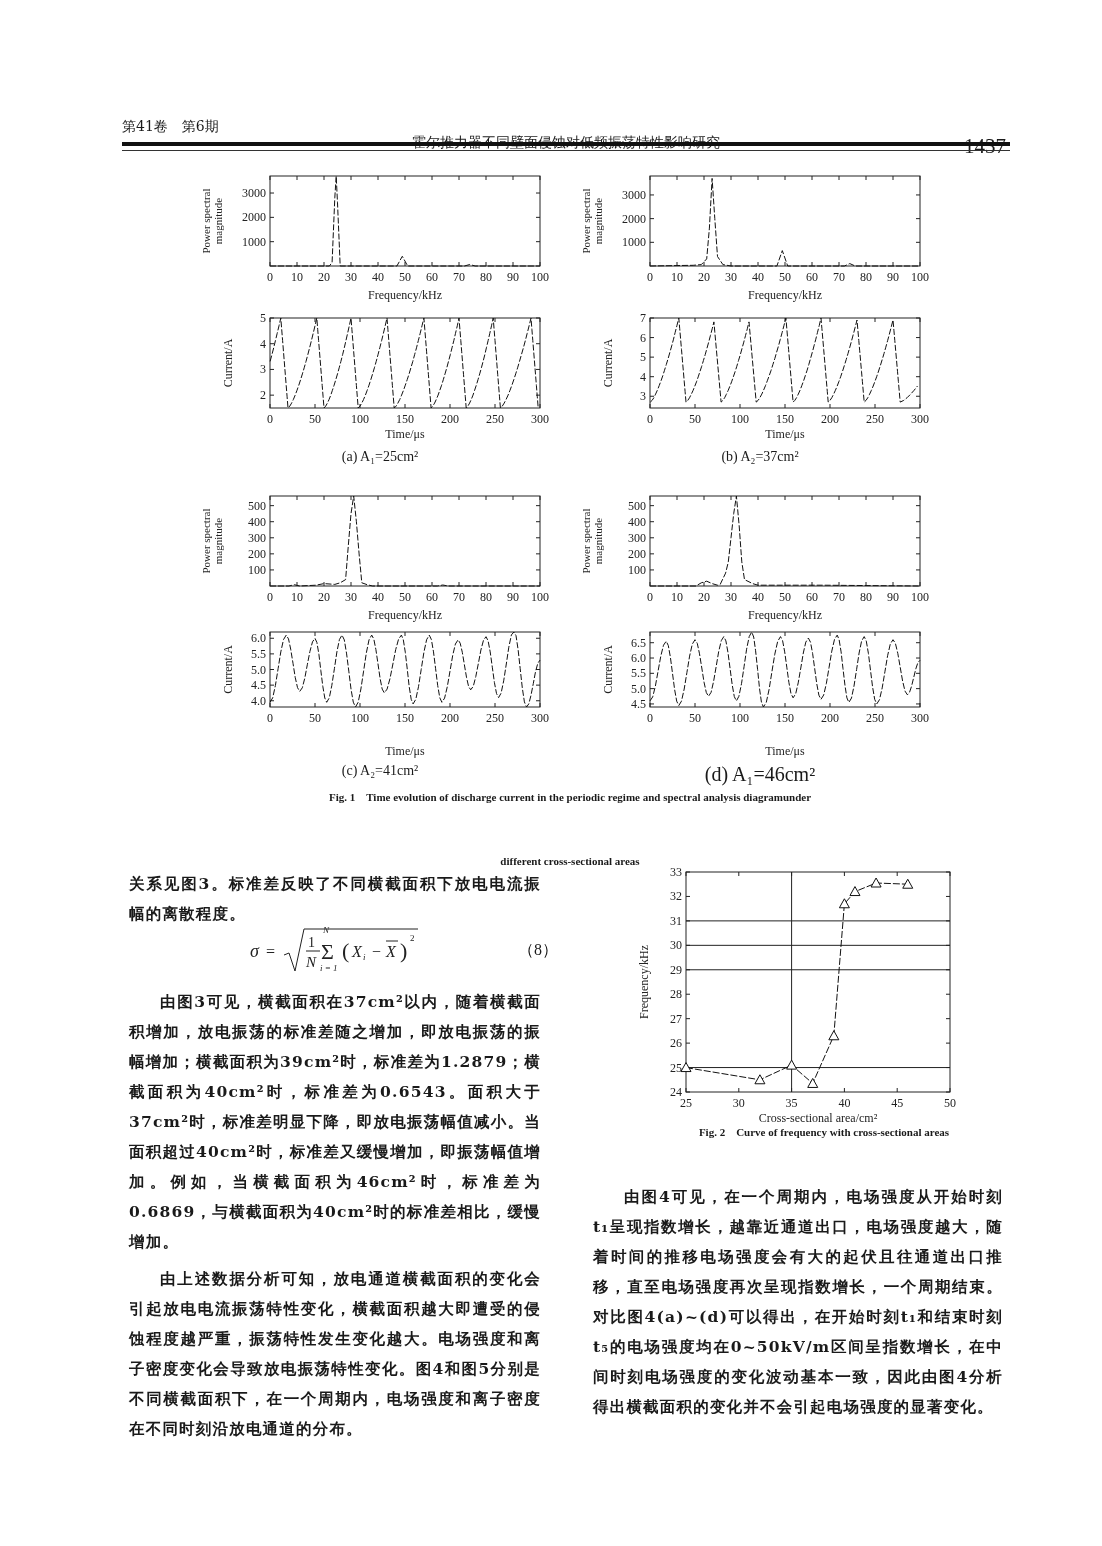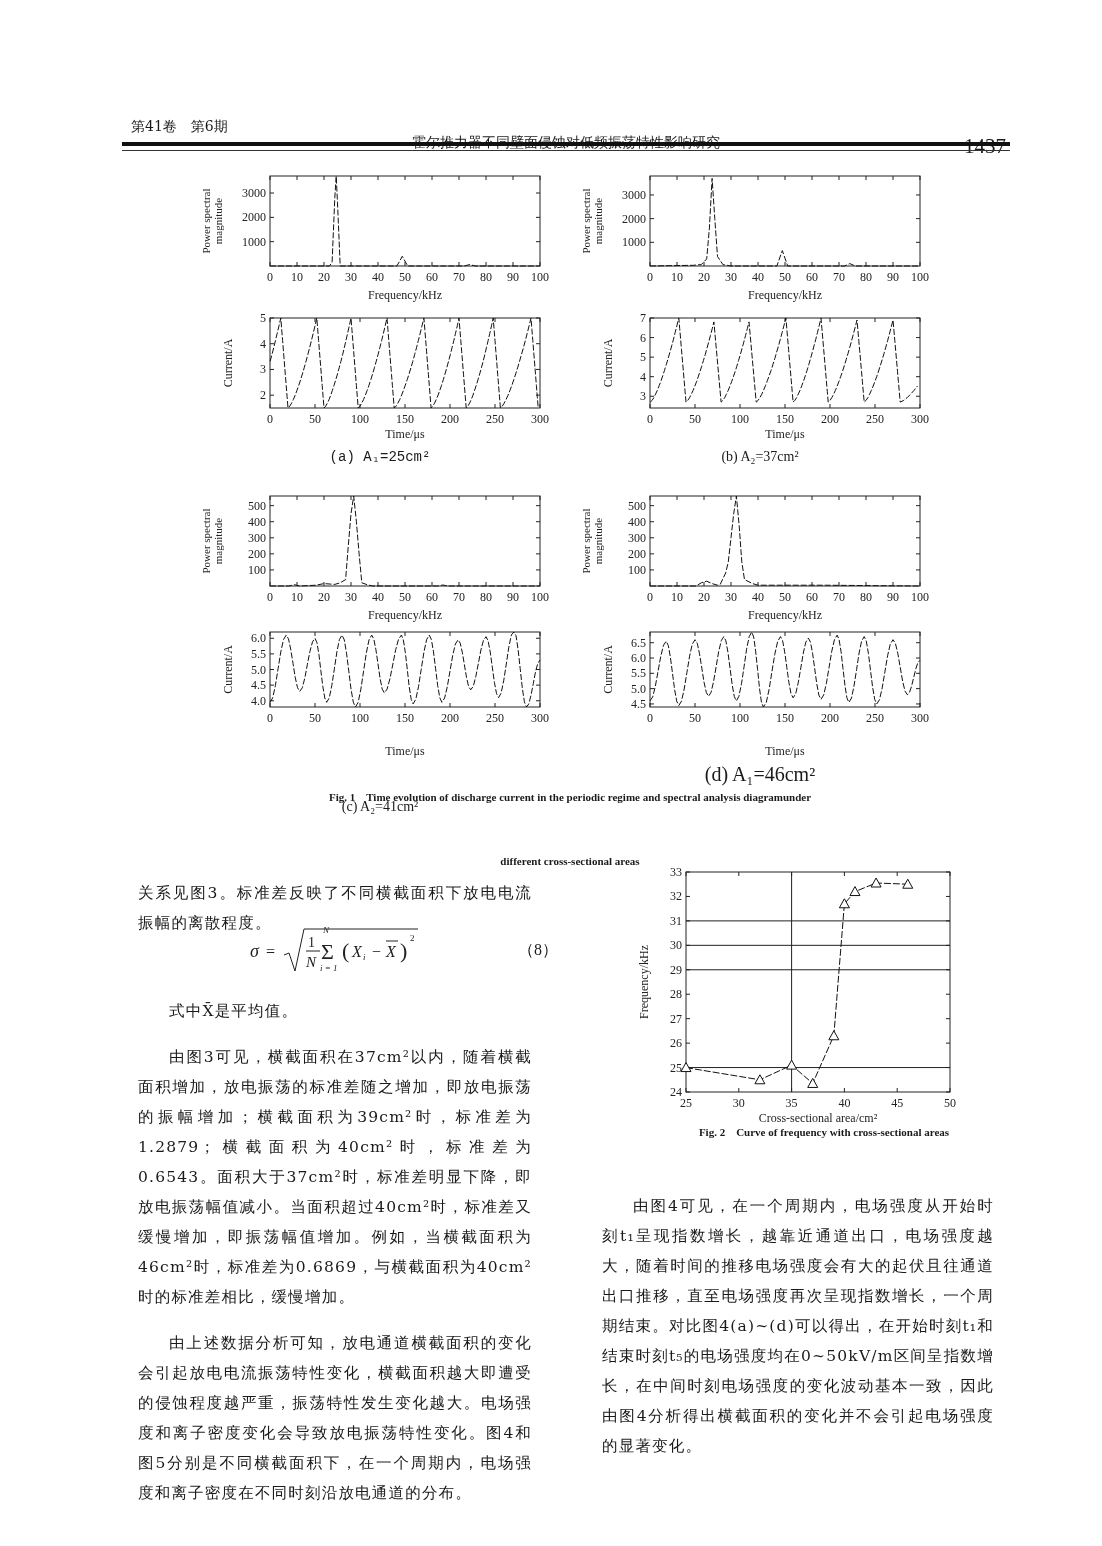--- a/index.html
+++ b/index.html
@@ -1,27 +1,27 @@
 <!DOCTYPE html>
 <html><head>
 <meta charset="utf-8">
 <style>
   html,body{margin:0;padding:0;background:#fff;}
   body{width:1102px;height:1546px;position:relative;overflow:hidden;font-family:"DejaVu Serif","Liberation Serif",serif;color:#1a1a1a;}
   .hdr{position:absolute;top:118px;left:122px;width:888px;height:22px;font-size:14px;}
-  .hdr .l{position:absolute;left:9px;top:0;}
+  .hdr .l{position:absolute;left:0;top:0;}
   .hdr .c{position:absolute;left:0;width:100%;text-align:center;top:16px;}
   .hdr .r{position:absolute;right:4px;top:16px;font-family:"Liberation Serif",serif;font-size:21px;}
   .rule1{position:absolute;top:142px;left:122px;width:888px;height:4px;background:#111;}
   .rule2{position:absolute;top:150px;left:122px;width:888px;height:1px;background:#333;}
   svg{position:absolute;overflow:visible;}
   svg text{font-family:"Liberation Serif",serif;fill:#222;}
   .cap{position:absolute;font-family:"Liberation Serif",serif;font-weight:bold;font-size:11px;text-align:center;}
   .col{position:absolute;font-size:15.5px;line-height:30px;letter-spacing:1.2px;text-align:justify;}
-  .col p{margin:16px;}
+  .col p{margin:7px;font-weight:bold;}
   .ind{text-indent:31px;}
   .eq{position:absolute;font-family:"Liberation Serif",serif;font-size:17px;}
 </style>
 </head>
 <body>
 
 <div class="hdr">
   <span class="l">第41卷　第6期</span>
   <span class="c">霍尔推力器不同壁面侵蚀对低频振荡特性影响研究</span>
   <span class="r">1437</span>
@@ -396,23 +396,23 @@
     <line x1="350" y1="33.0204081632653" x2="346" y2="33.0204081632653" stroke="#222"></line>
     <text x="76" y="37.0204081632653" font-size="12" text-anchor="end">6.0</text>
     <line x1="80" y1="17.714285714285708" x2="84" y2="17.714285714285708" stroke="#222"></line>
     <line x1="350" y1="17.714285714285708" x2="346" y2="17.714285714285708" stroke="#222"></line>
     <text x="76" y="21.714285714285708" font-size="12" text-anchor="end">6.5</text>
     <text x="215" y="130" font-size="12" text-anchor="middle">Time/μs</text>
     <text x="42" y="44.5" font-size="12" text-anchor="middle" transform="rotate(-90 42 44.5)">Current/A</text>
     <path d="M80.0 75.9 L82.7 71.9 L85.4 61.0 L88.1 46.0 L90.8 31.1 L93.5 20.2 L96.2 16.2 L98.3 20.5 L100.4 32.3 L102.5 48.3 L104.6 64.4 L106.7 76.2 L108.8 80.5 L111.5 76.1 L114.2 64.0 L116.9 47.6 L119.6 31.1 L122.3 19.1 L125.0 14.7 L127.3 18.4 L129.5 28.8 L131.8 43.0 L134.0 57.1 L136.3 67.5 L138.5 71.3 L141.1 67.3 L143.6 56.4 L146.2 41.4 L148.7 26.5 L151.3 15.6 L153.8 11.6 L155.9 15.9 L158.0 27.7 L160.1 43.7 L162.2 59.8 L164.3 71.6 L166.4 75.9 L168.9 71.3 L171.5 58.7 L174.1 41.4 L176.6 24.2 L179.2 11.6 L181.7 7.0 L183.7 12.0 L185.6 25.8 L187.6 44.5 L189.5 63.3 L191.4 77.0 L193.4 82.0 L196.3 77.3 L199.1 64.4 L201.9 46.8 L204.8 29.2 L207.7 16.3 L210.5 11.6 L212.6 15.7 L214.7 26.9 L216.8 42.2 L218.9 57.5 L221.0 68.7 L223.1 72.8 L225.7 68.8 L228.2 57.9 L230.8 43.0 L233.3 28.0 L235.8 17.1 L238.4 13.1 L240.5 17.2 L242.6 28.4 L244.7 43.7 L246.8 59.0 L248.9 70.2 L251.0 74.3 L253.7 70.0 L256.4 58.3 L259.1 42.2 L261.8 26.1 L264.5 14.4 L267.2 10.1 L269.1 14.6 L271.1 26.9 L273.0 43.7 L275.0 60.6 L276.9 72.9 L278.9 77.4 L281.5 73.0 L284.0 61.0 L286.6 44.5 L289.1 28.0 L291.6 16.0 L294.2 11.6 L296.3 16.1 L298.4 28.4 L300.5 45.3 L302.6 62.1 L304.7 74.4 L306.8 78.9 L309.5 74.6 L312.2 62.9 L314.9 46.8 L317.6 30.7 L320.3 19.0 L323.0 14.7 L325.4 18.3 L327.8 28.4 L330.2 42.2 L332.6 56.0 L335.0 66.1 L337.4 69.8 L339.5 67.4 L341.6 61.1 L343.7 52.5 L345.8 43.9 L347.9 37.6 L350.0 35.3" fill="none" stroke="#111" stroke-width="1" stroke-dasharray="6 2"></path>
   </svg>
 
-<div class="cap" style="left:190px;top:449px;width:380px;font-weight:normal;font-size:14px;font-family:Liberation Mono, monospace;">(a) A₁=25cm²</div>
+<div class="cap" style="left:190px;top:449px;width:380px;font-weight:normal;font-size:14px;">(a) A₁=25cm²</div>
 <div class="cap" style="left:570px;top:449px;width:380px;font-weight:normal;font-size:14px;">(b) A₂=37cm²</div>
-<div class="cap" style="left:190px;top:763px;width:380px;font-weight:normal;font-size:14px;margin-top:36px;">(c) A₂=41cm²</div>
+<div class="cap" style="left:190px;top:763px;width:380px;font-weight:normal;font-size:14px;">(c) A₂=41cm²</div>
 <div class="cap" style="left:570px;top:763px;width:380px;font-weight:normal;font-size:20px;">(d) A₁=46cm²</div>
 
 <div class="cap" style="left:150px;top:790px;width:840px;">Fig. 1　Time evolution of discharge current in the periodic regime and spectral analysis diagramunder</div>
 <div class="cap" style="left:150px;top:815px;width:840px;margin-top:40px;">different cross-sectional areas</div>
 
 <div class="col" style="left:122px;top:862px;width:426px;">
   <p>关系见图3。标准差反映了不同横截面积下放电电流振幅的离散程度。</p>
 </div>
 <div class="eq" style="left:250px;top:925px;width:300px;height:50px;">
   <svg width="300" height="50" style="left:0;top:0;">
@@ -430,21 +430,20 @@
     <text x="113" y="35" font-size="9" font-style="italic">i</text>
     <text x="122" y="32" font-size="16">−</text>
     <text x="136" y="32" font-size="16" font-style="italic">X</text>
     <line x1="136" y1="16" x2="148" y2="16" stroke="#222"></line>
     <text x="150" y="33" font-size="22">)</text>
     <text x="160" y="16" font-size="9">2</text>
   </svg>
   <span style="position:absolute;left:268px;top:15px;font-size:16px;">（8）</span>
 </div>
 <div class="col" style="left:122px;top:980px;width:426px;">
-  <p class="ind">式中X̄是平均值。</p>
   <p class="ind">由图3可见，横截面积在37cm²以内，随着横截面积增加，放电振荡的标准差随之增加，即放电振荡的振幅增加；横截面积为39cm²时，标准差为1.2879；横截面积为40cm²时，标准差为0.6543。面积大于37cm²时，标准差明显下降，即放电振荡幅值减小。当面积超过40cm²时，标准差又缓慢增加，即振荡幅值增加。例如，当横截面积为46cm²时，标准差为0.6869，与横截面积为40cm²时的标准差相比，缓慢增加。</p>
   <p class="ind">由上述数据分析可知，放电通道横截面积的变化会引起放电电流振荡特性变化，横截面积越大即遭受的侵蚀程度越严重，振荡特性发生变化越大。电场强度和离子密度变化会导致放电振荡特性变化。图4和图5分别是不同横截面积下，在一个周期内，电场强度和离子密度在不同时刻沿放电通道的分布。</p>
 </div>
 
 <svg id="f2" style="left:630px;top:858px;" width="340" height="260">
     <rect x="56" y="14" width="264" height="220" fill="none" stroke="#222" stroke-width="1"></rect>
     <line x1="56" y1="209.55555555555554" x2="320" y2="209.55555555555554" stroke="#222" stroke-width="1"></line>
     <line x1="56" y1="111.77777777777777" x2="320" y2="111.77777777777777" stroke="#222" stroke-width="1"></line>
     <line x1="56" y1="87.33333333333334" x2="320" y2="87.33333333333334" stroke="#222" stroke-width="1"></line>
     <line x1="56" y1="62.888888888888886" x2="320" y2="62.888888888888886" stroke="#222" stroke-width="1"></line>

